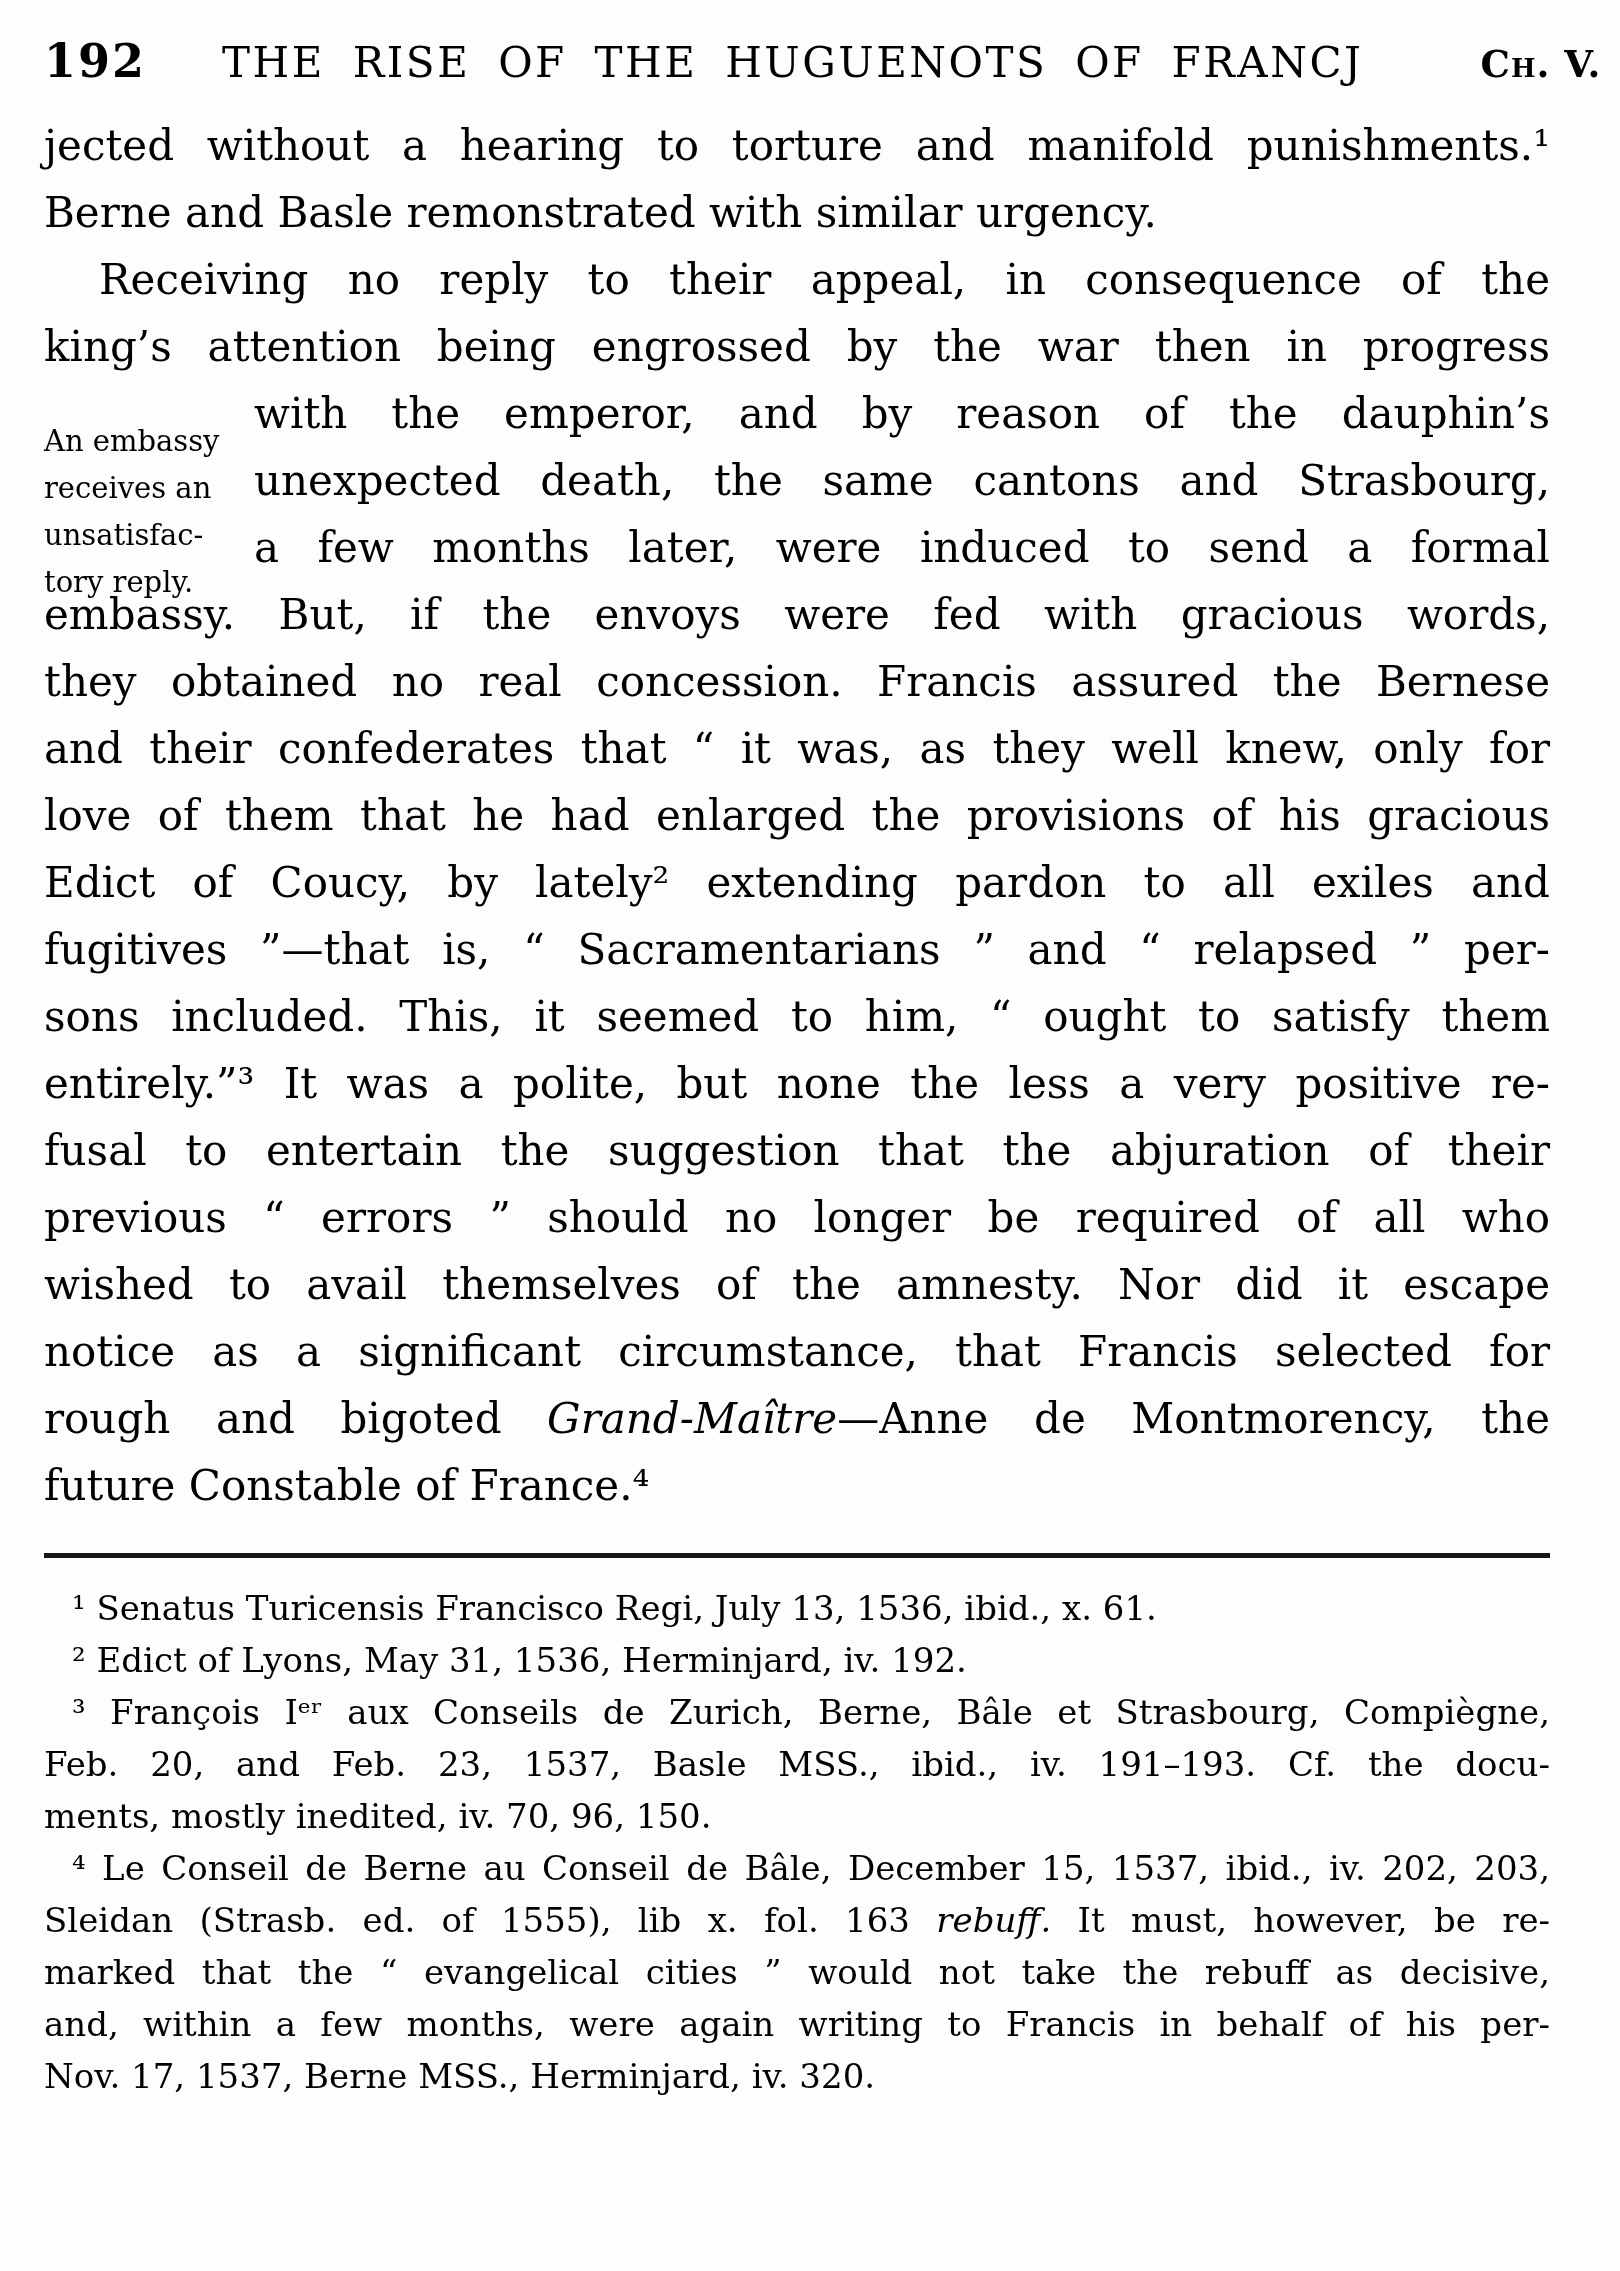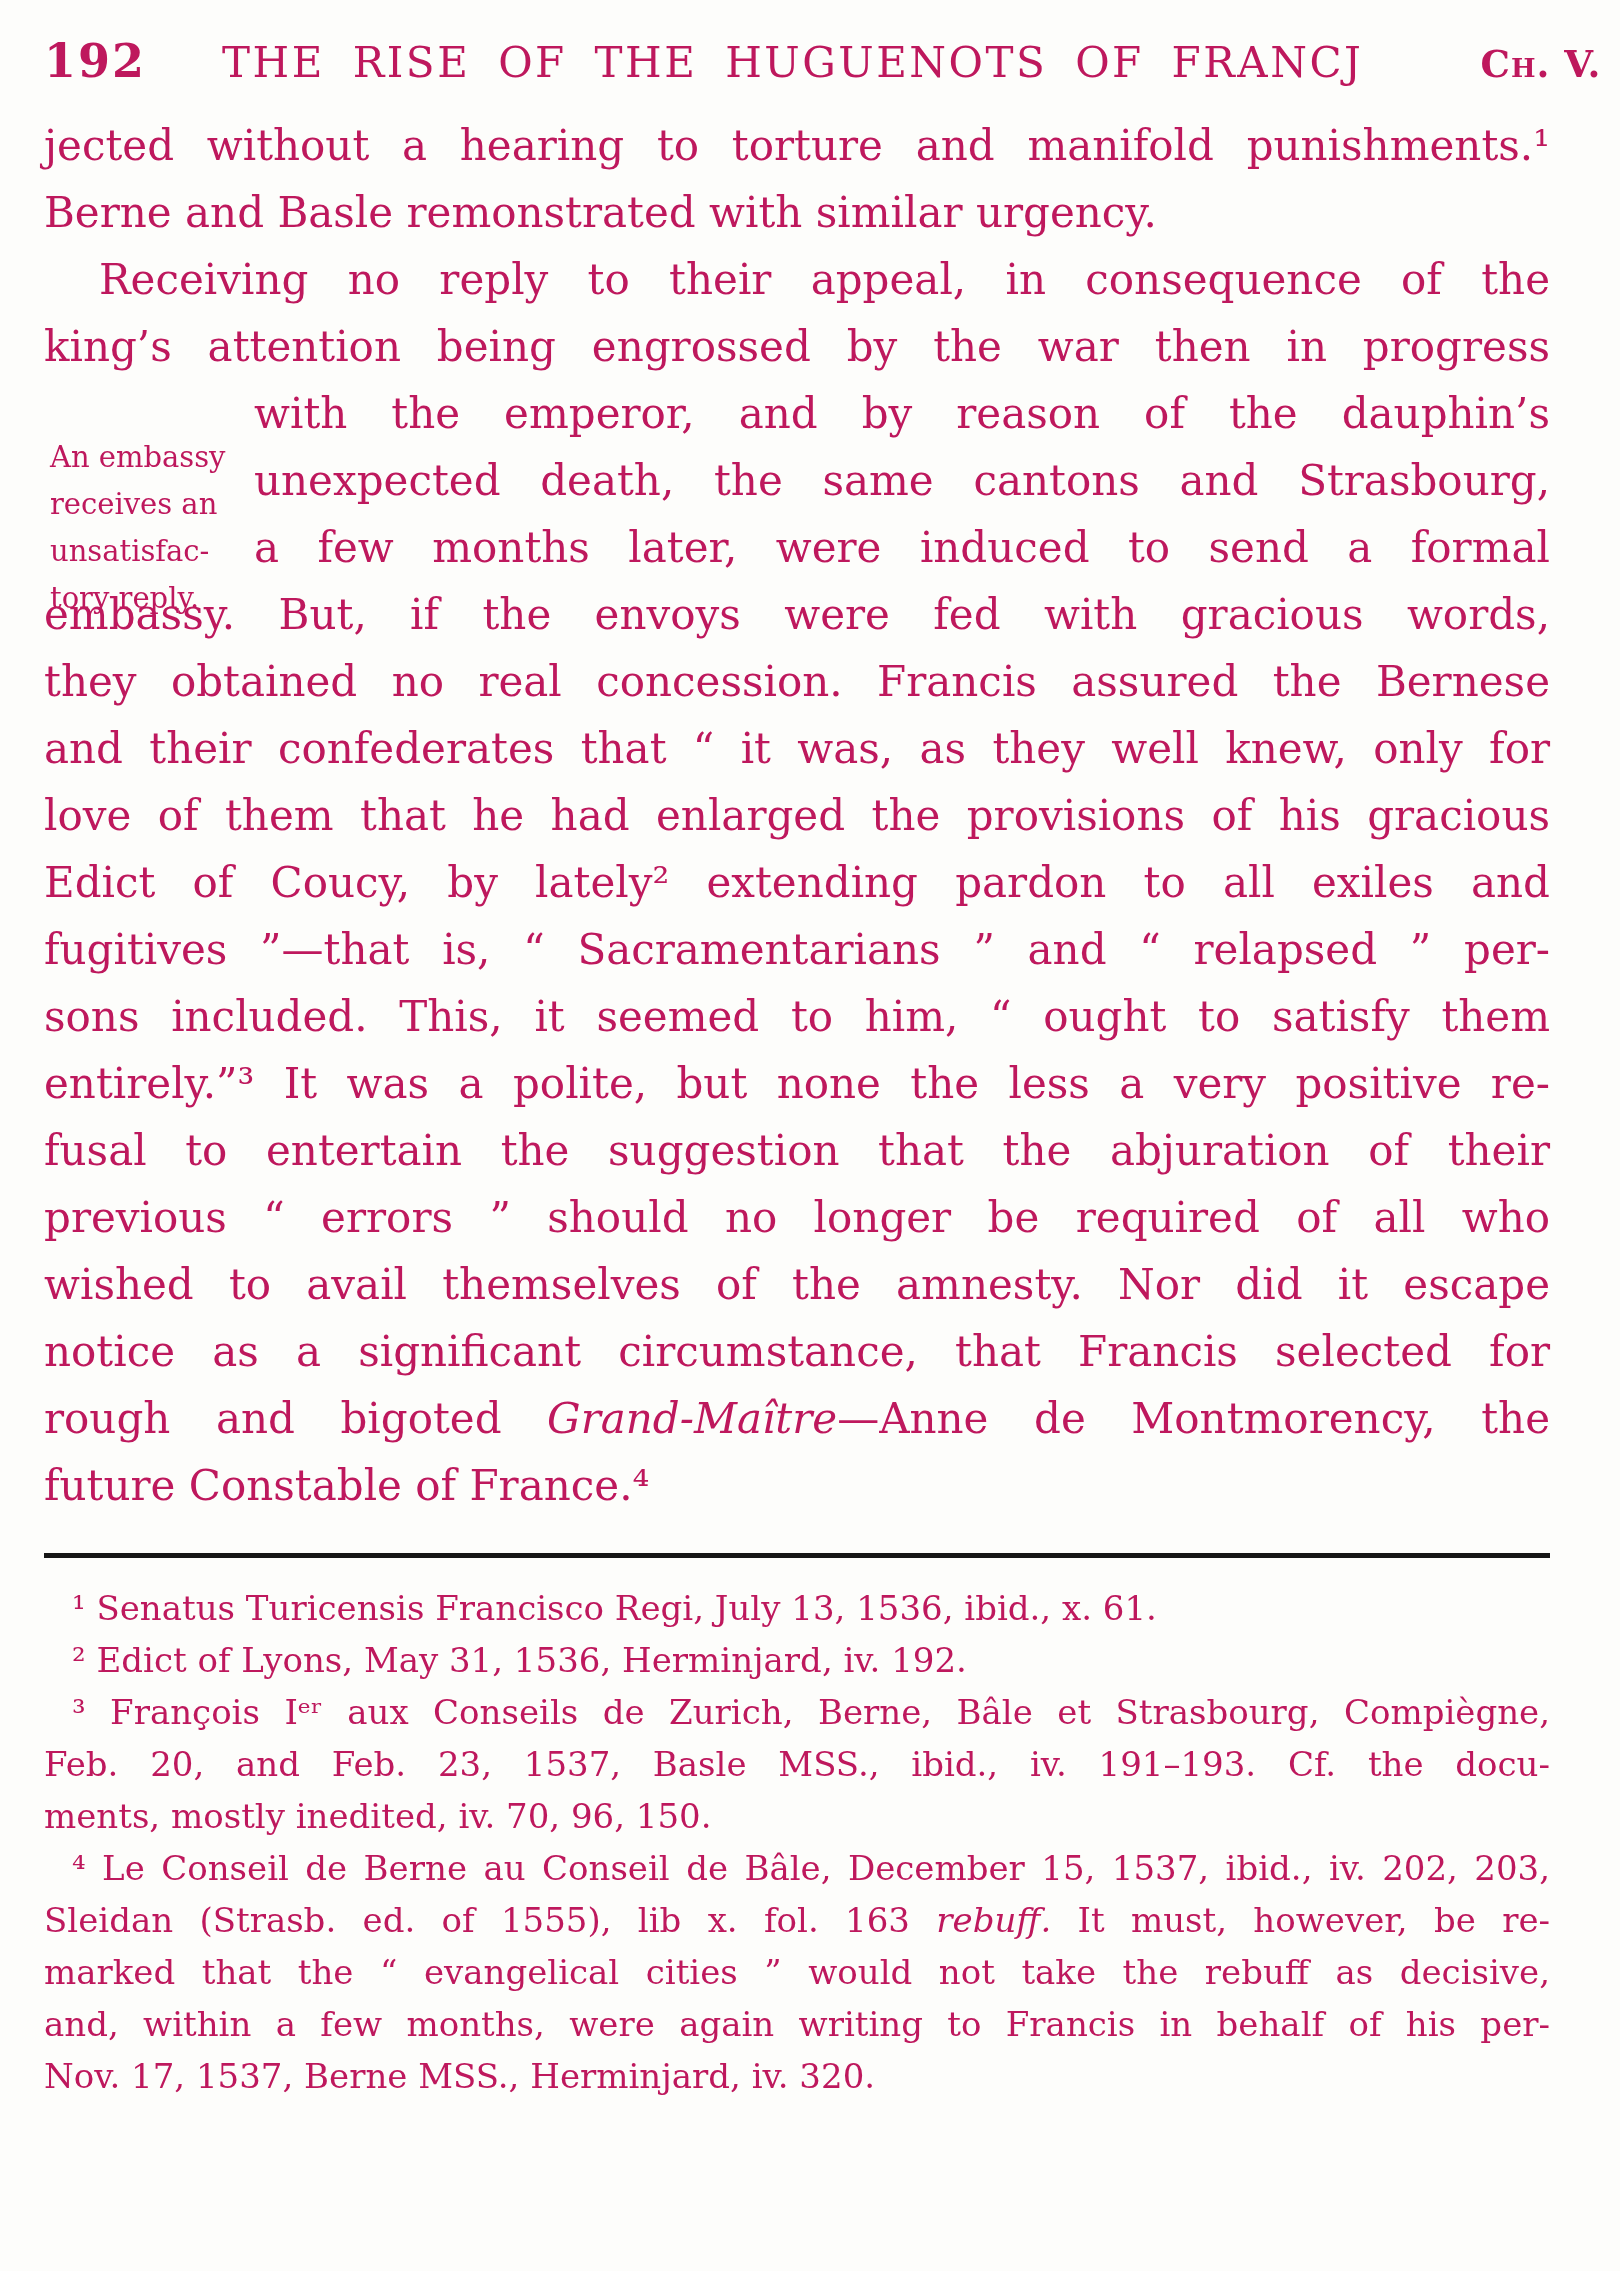--- a/index.html
+++ b/index.html
@@ -2,21 +2,21 @@
 <html><head>
 <meta charset="utf-8">
 <style>
   html,body { margin:0; padding:0; }
   body { background:#e8e8e4; }
   .page {
     position:relative;
     width:1621px; height:2271px;
     margin:0 auto;
     background:#fdfdfb;
-    color:#be185d;
+    color:#000000;
     font-family:"DejaVu Serif","Liberation Serif",serif;
     box-sizing:border-box;
     overflow:hidden;
   }
   
   .header {
     display:grid;
     grid-template-columns:178px 1fr 238px;
     align-items:baseline;
     padding:34px 71px 0 44px;
@@ -47,25 +47,24 @@
     text-align:left;
     white-space:nowrap;
   }
   .j { text-align:justify; text-align-last:justify; white-space:normal; }
   .pind { text-indent:55px; }
   .ind { margin-left:210px; }
   .em { font-style:italic; }
   
   .sidenote {
     position:absolute;
-    left:44px; top:434px;
+    left:44px; top:418px;
     width:198px;
     font-size:29px;
     line-height:47px;
-    margin-left:6px;
   }
   
   .rule {
     border:none;
     border-top:5px solid #161616;
     margin:34px 71px 0 44px;
   }
   
   .footnotes {
     margin-top:24px;

